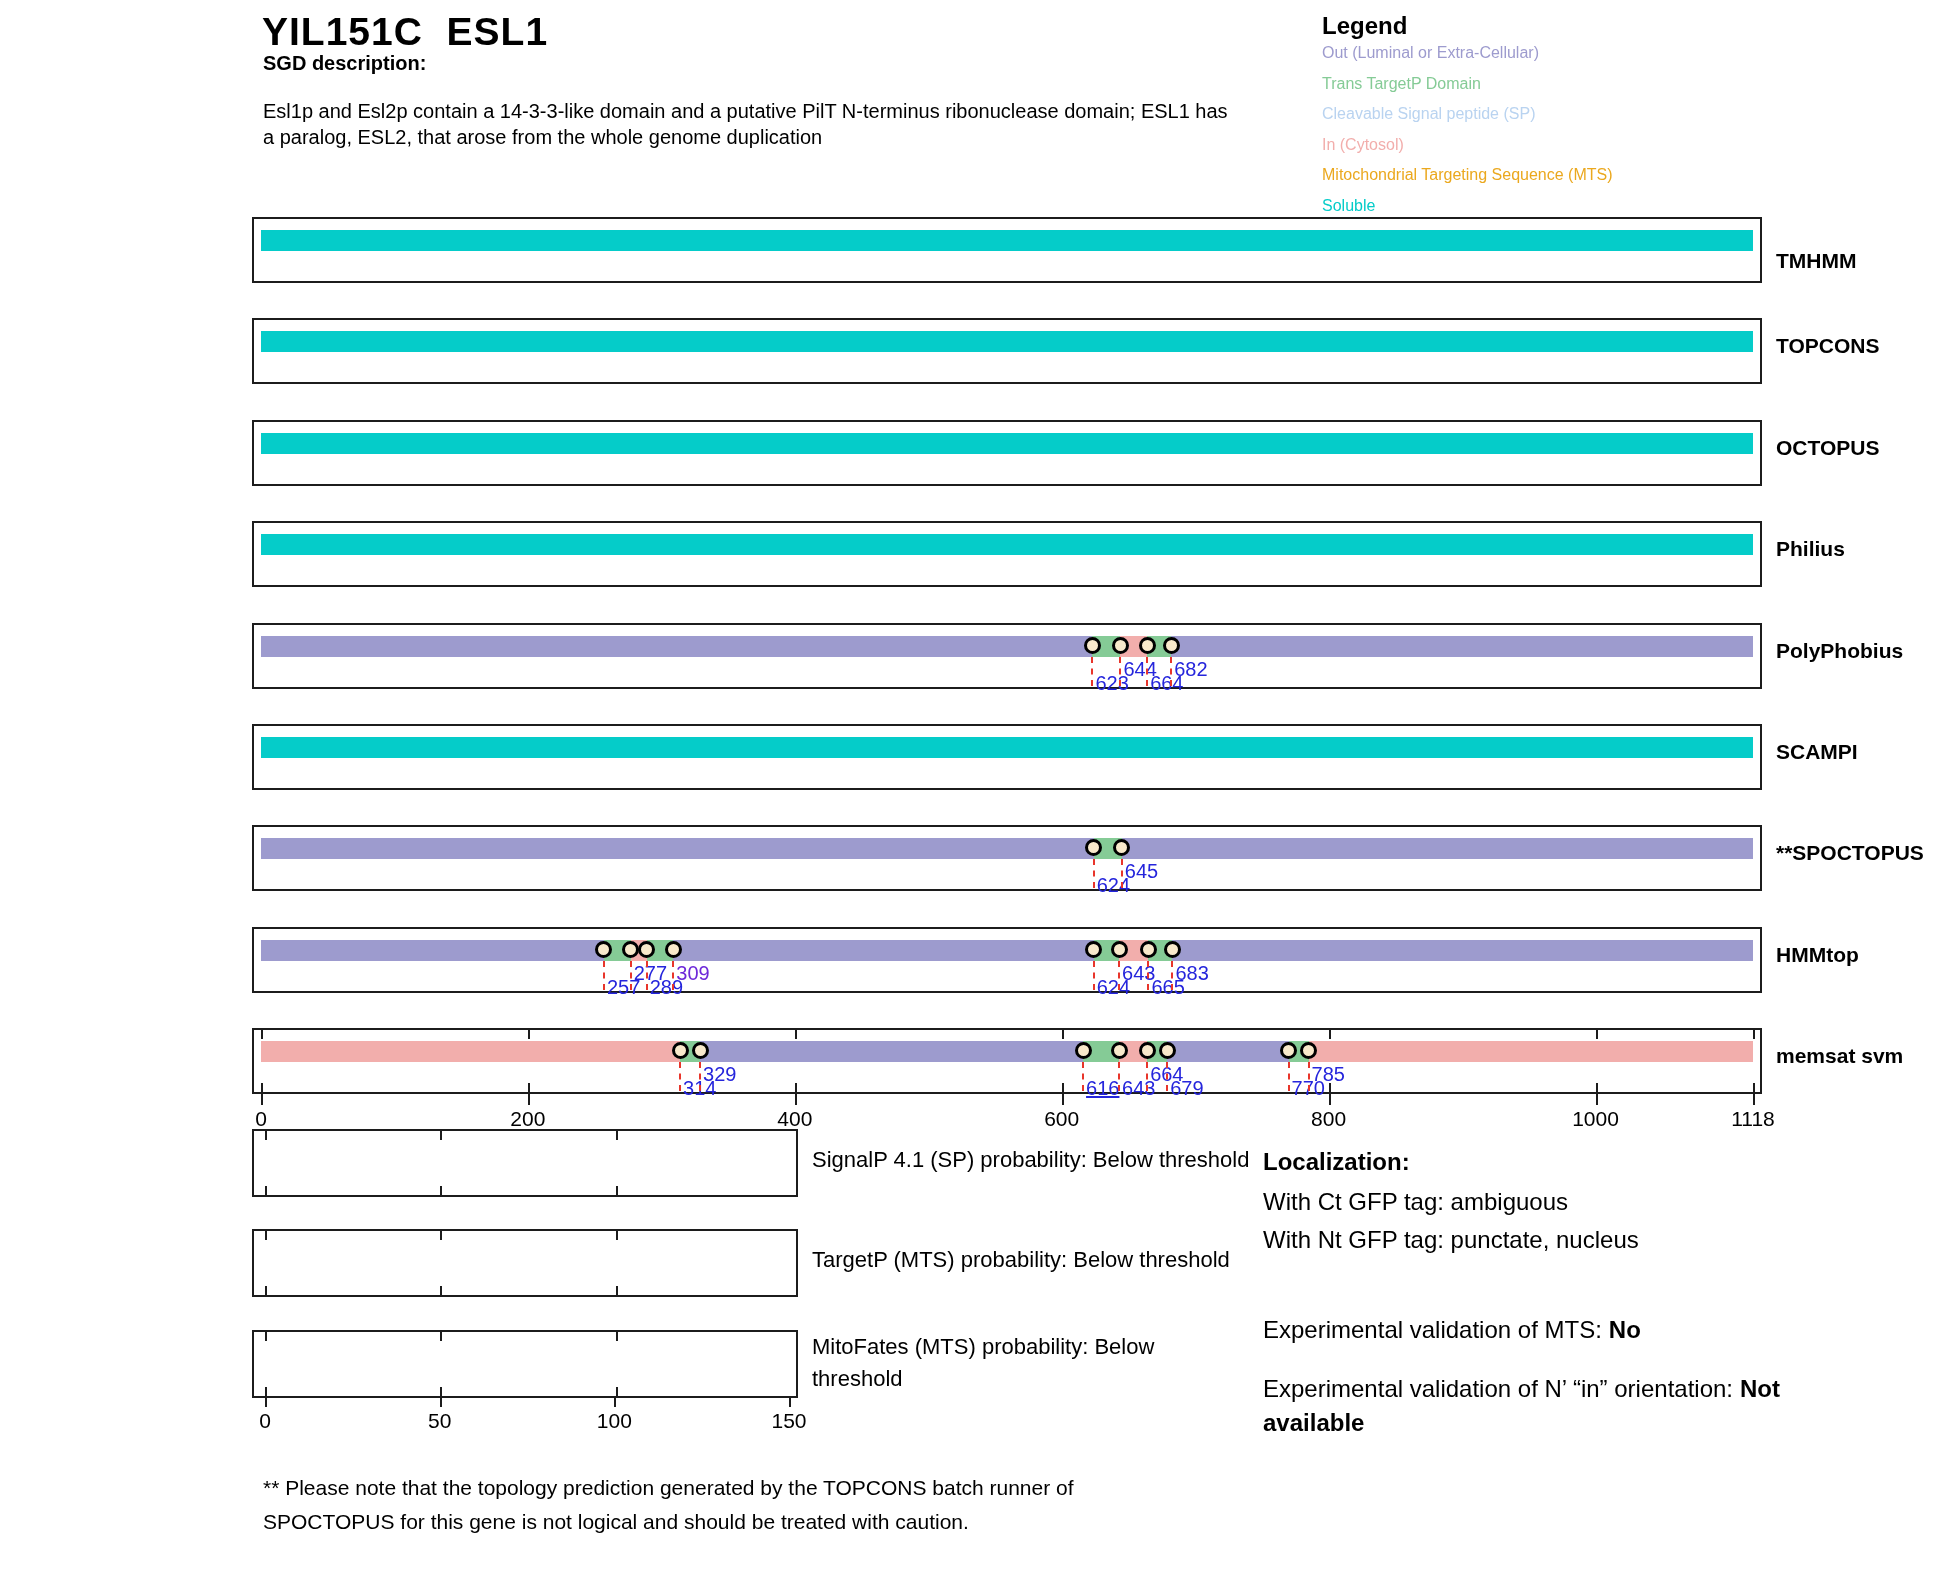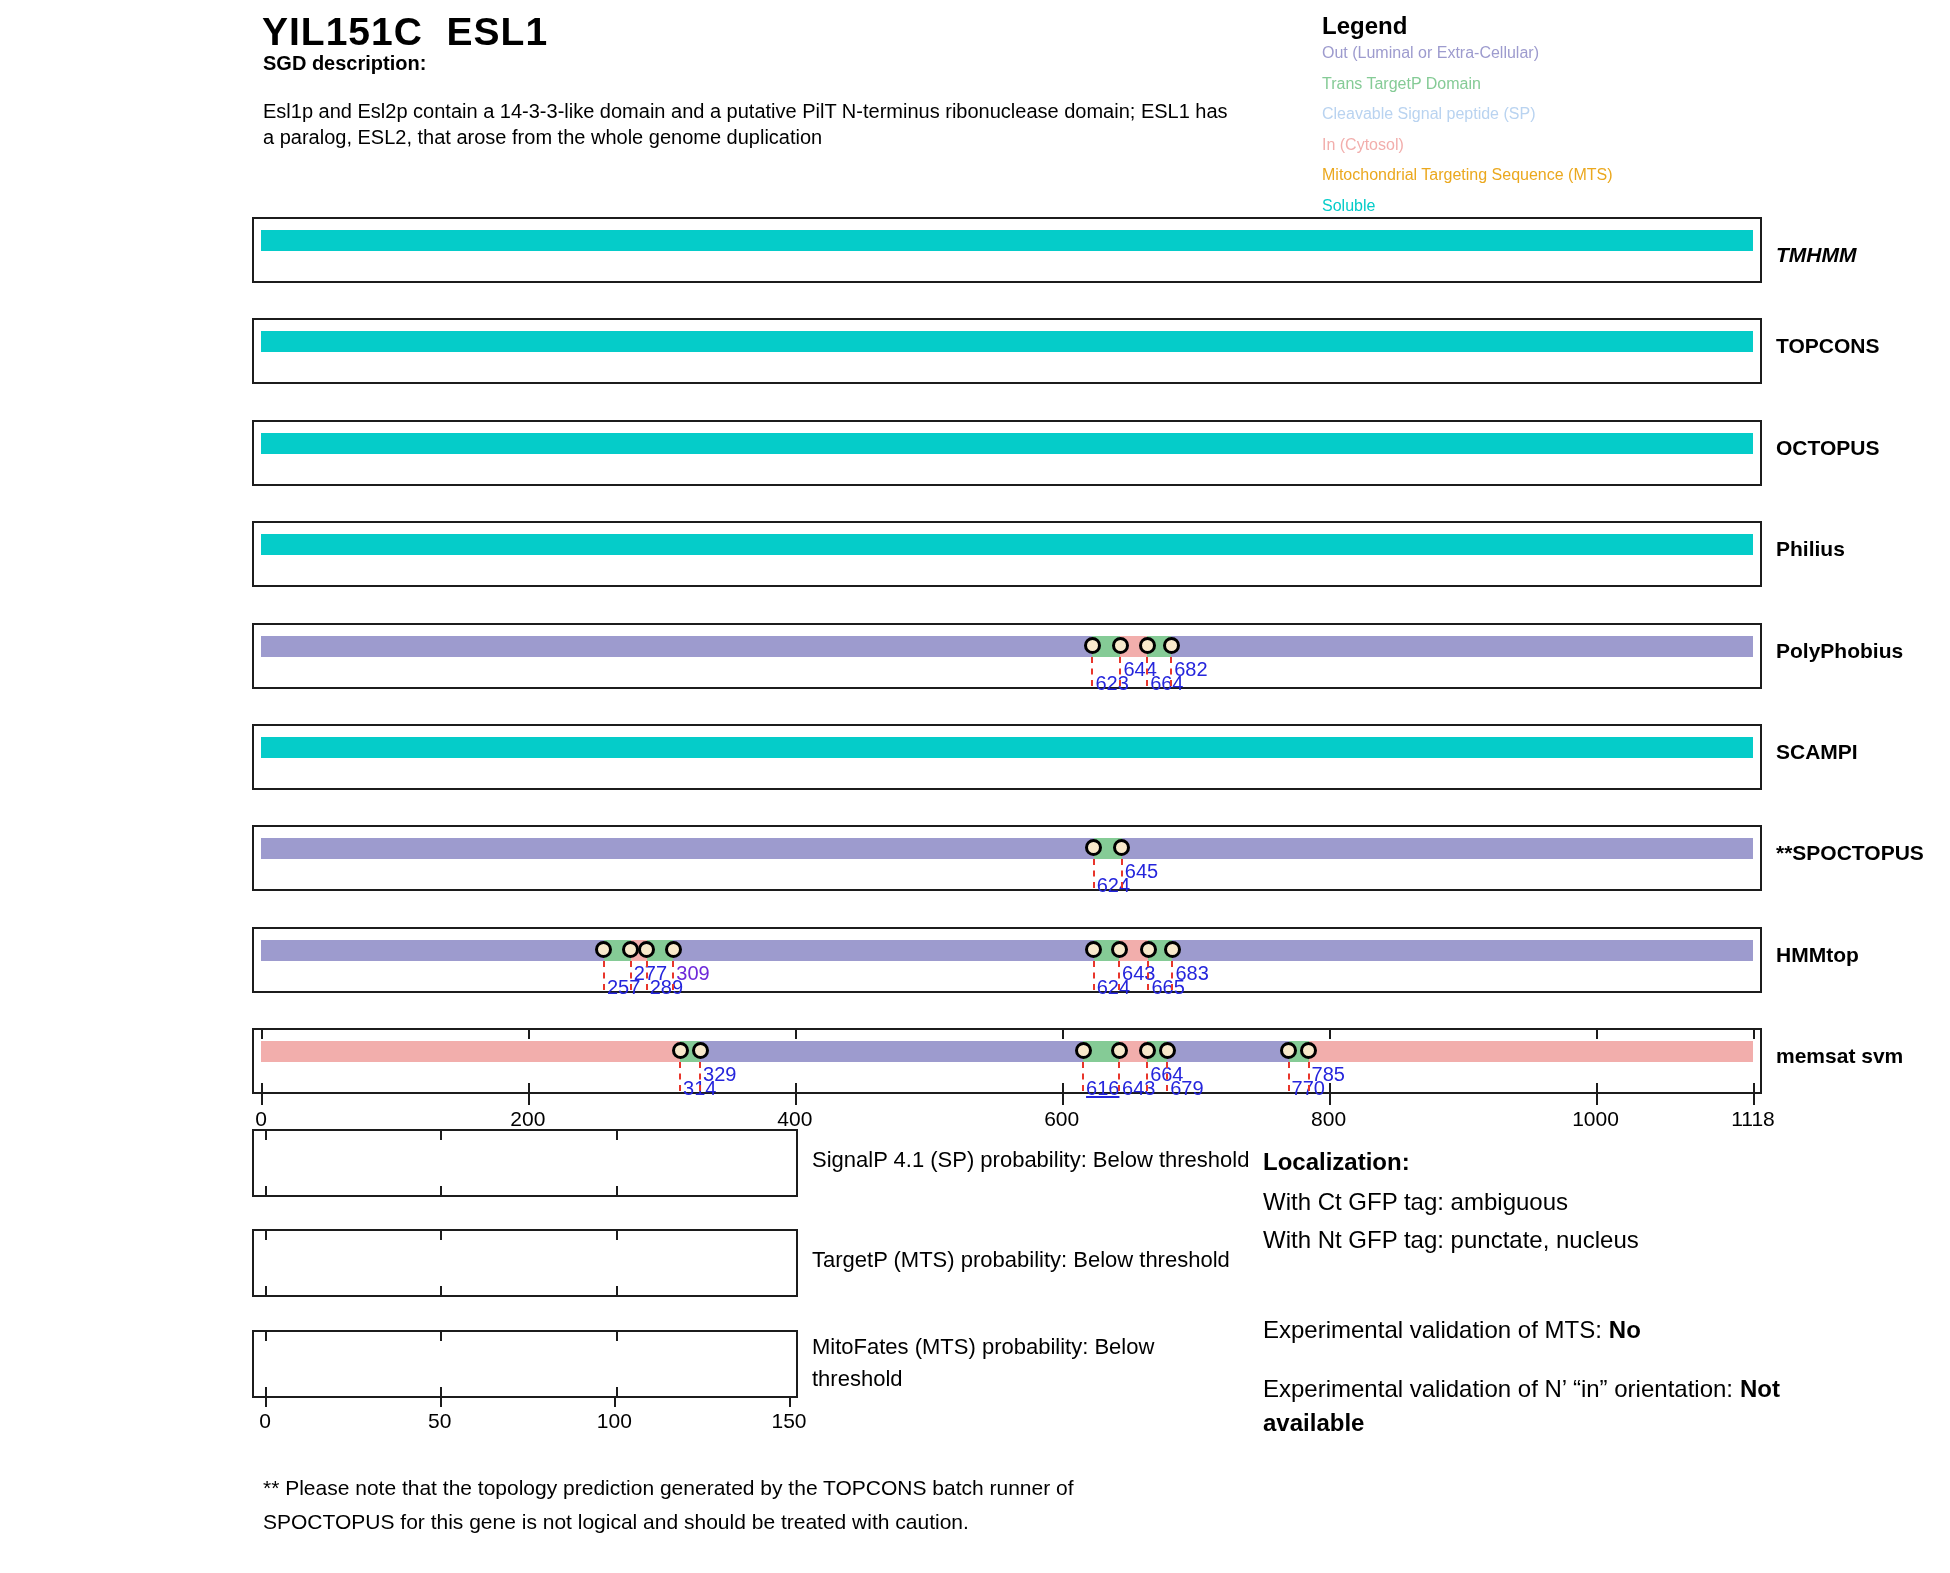--- a/index.html
+++ b/index.html
@@ -63,21 +63,21 @@
       <div class="abs legend-item" style="top: 166px; color: rgb(235, 168, 30);">Mitochondrial Targeting Sequence (MTS)</div>
       <div class="abs legend-item" style="top: 196.5px; color: rgb(5, 204, 201);">Soluble</div>
     </div>
 
   <div id="tracks">
       <div class="abs track-box" style="top: 217px;">
         <div class="bar-overlay">
           <div class="seg" style="left: 0%; width: 100%; background: rgb(5, 204, 201);"></div>
         </div>
       </div>
-      <div class="abs track-label" style="top: 243px; font-style: italic;">TMHMM</div>
+      <div class="abs track-label" style="top: 249px;">TMHMM</div>
       <div class="abs track-box" style="top: 318px;">
         <div class="bar-overlay">
           <div class="seg" style="left: 0%; width: 100%; background: rgb(5, 204, 201);"></div>
         </div>
       </div>
       <div class="abs track-label" style="top: 334px;">TOPCONS</div>
       <div class="abs track-box" style="top: 420px;">
         <div class="bar-overlay">
           <div class="seg" style="left: 0%; width: 100%; background: rgb(5, 204, 201);"></div>
         </div>

